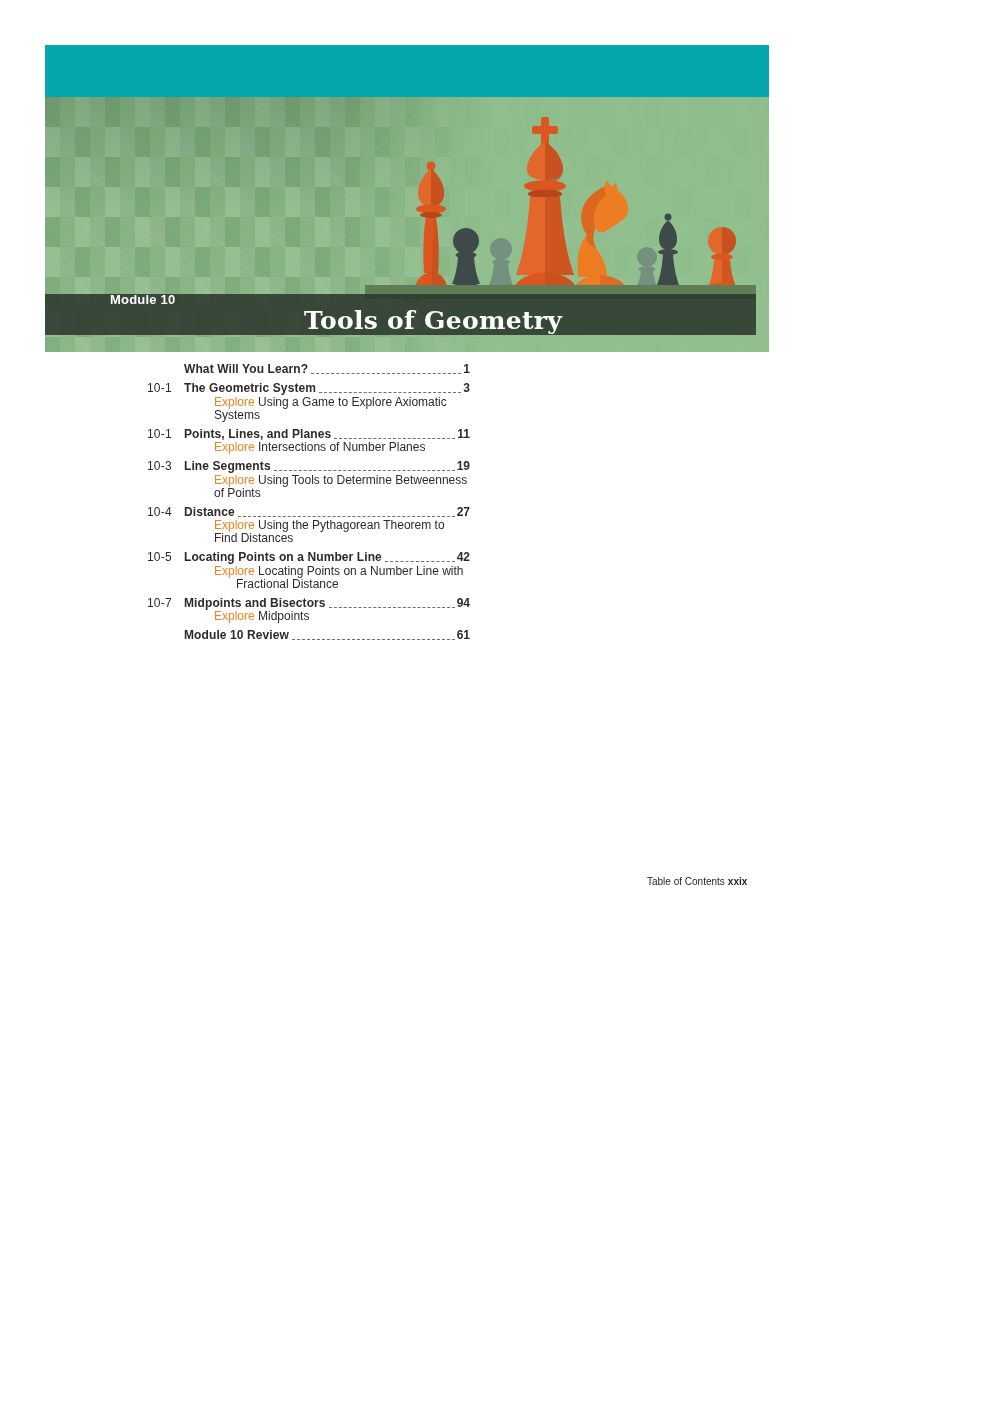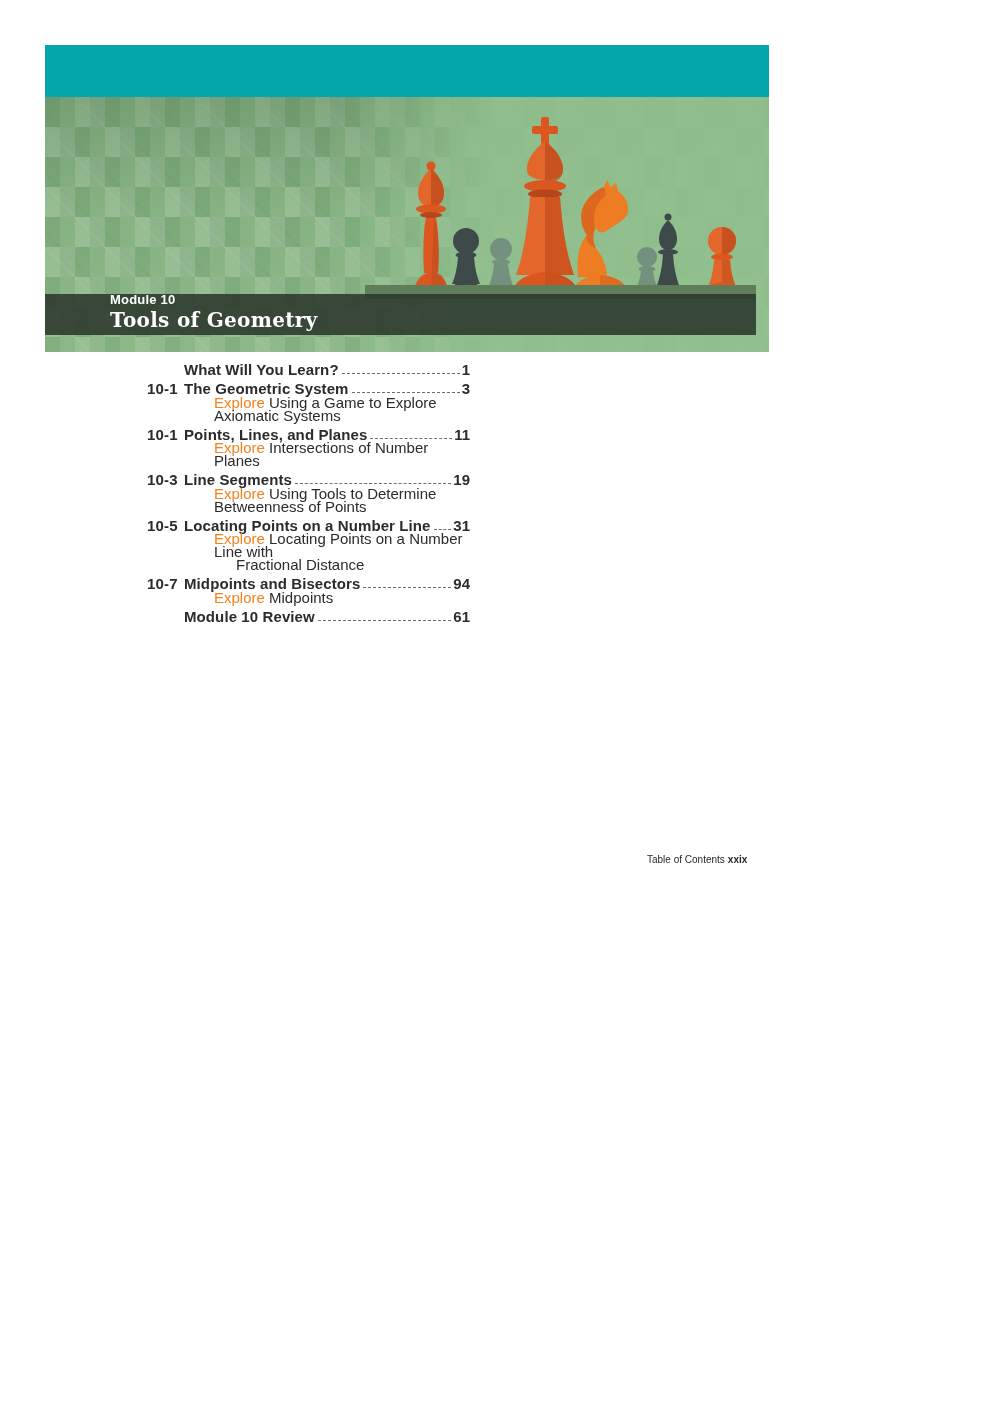--- a/index.html
+++ b/index.html
@@ -36,44 +36,44 @@
     position:absolute; left:0; top:197px; width:711px; height:41px;
     background:rgba(47,59,47,0.90);
     padding:1px 0 0 65px;
   }
   .module-label {
     color:#ffffff; font-size:13px; font-weight:bold; letter-spacing:0.2px;
     margin-top:-3px;
   }
   .module-title {
     color:#ffffff; font-family:"DejaVu Serif", serif; font-weight:bold;
-    font-size:20px; line-height:27px; letter-spacing:0.3px;
+    font-size:25px; line-height:27px; letter-spacing:0.3px;text-align:center;
   }
 
   
   .toc {
     position:absolute; left:147px; top:363px; width:323px;
-    color:#2D2A2B; font-size:15px;
+    color:#2D2A2B; font-size:12px;
   }
   .toc-entry { margin-bottom:6px; }
   .toc-main { display:flex; align-items:flex-end; line-height:13px; }
-  .toc-num { flex:0 0 37px; font-weight:bold; letter-spacing:0.2px; }
+  .toc-num { flex:0 0 37px; font-weight:normal; letter-spacing:0.2px; }
   .toc-title { font-weight:bold; white-space:nowrap; letter-spacing:0.1px; }
   .toc-leader {
     flex:1 1 auto; min-width:14px;
     border-bottom:1px dashed #6D6E71; margin:0 2px 2px 3px;
   }
   .toc-page { font-weight:bold; }
   .toc-explore { margin-left:37px; line-height:13px; margin-top:0.5px;padding-left:30px; }
   .explore-label { color:#F58220; }
   .explore-line2 { margin-left:22px; line-height:13px; }
 
   
   .page-footer {
-    position:absolute; left:647px; top:854px; font-size:10px; color:#231F20;
+    position:absolute; left:647px; top:876px; font-size:10px; color:#231F20;
     white-space:nowrap;
   }
   .footer-page { font-weight:bold; margin-left:3px; }
 </style>
 </head>
 <body>
 
 <div class="page">
 
   <header class="module-header">
@@ -209,27 +209,40 @@
       <span class="toc-leader"></span>
       <span class="toc-page">19</span>
     </div>
     <div class="toc-explore">
       <span class="explore-label">Explore </span>
       <span class="explore-text">Using Tools to Determine Betweenness of Points</span>
       
     </div>
   </div>
 
+  <div class="toc-entry">
+    <div class="toc-main">
+      <span class="toc-num">10-4</span>
+      <span class="toc-title">Distance</span>
+      <span class="toc-leader"></span>
+      <span class="toc-page">27</span>
+    </div>
+    <div class="toc-explore">
+      <span class="explore-label">Explore </span>
+      <span class="explore-text">Using the Pythagorean Theorem to Find Distances</span>
+      
+    </div>
+  </div>
 
   <div class="toc-entry">
     <div class="toc-main">
       <span class="toc-num">10-5</span>
       <span class="toc-title">Locating Points on a Number Line</span>
       <span class="toc-leader"></span>
-      <span class="toc-page">31</span>
+      <span class="toc-page">42</span>
     </div>
     <div class="toc-explore">
       <span class="explore-label">Explore </span>
       <span class="explore-text">Locating Points on a Number Line with</span>
       <div class="explore-line2">Fractional Distance</div>
     </div>
   </div>
 
 
   <div class="toc-entry">

